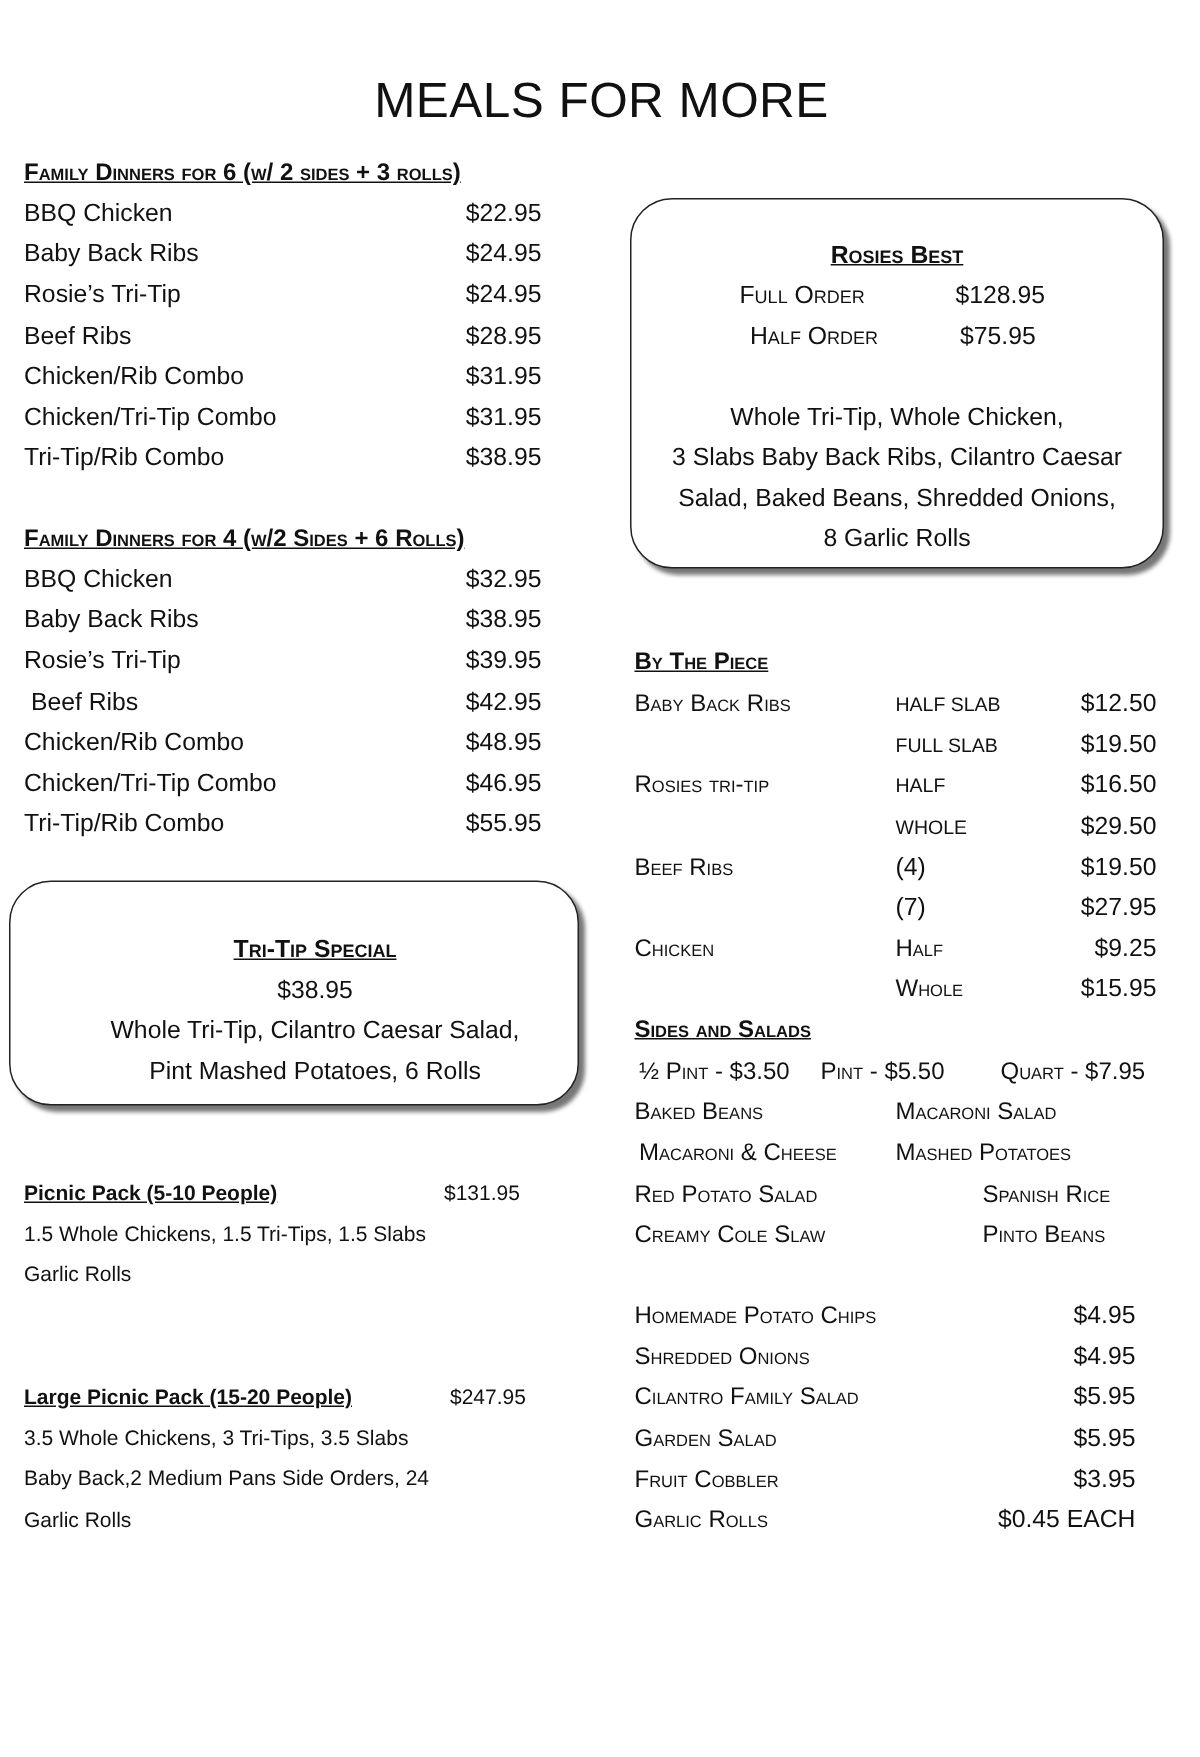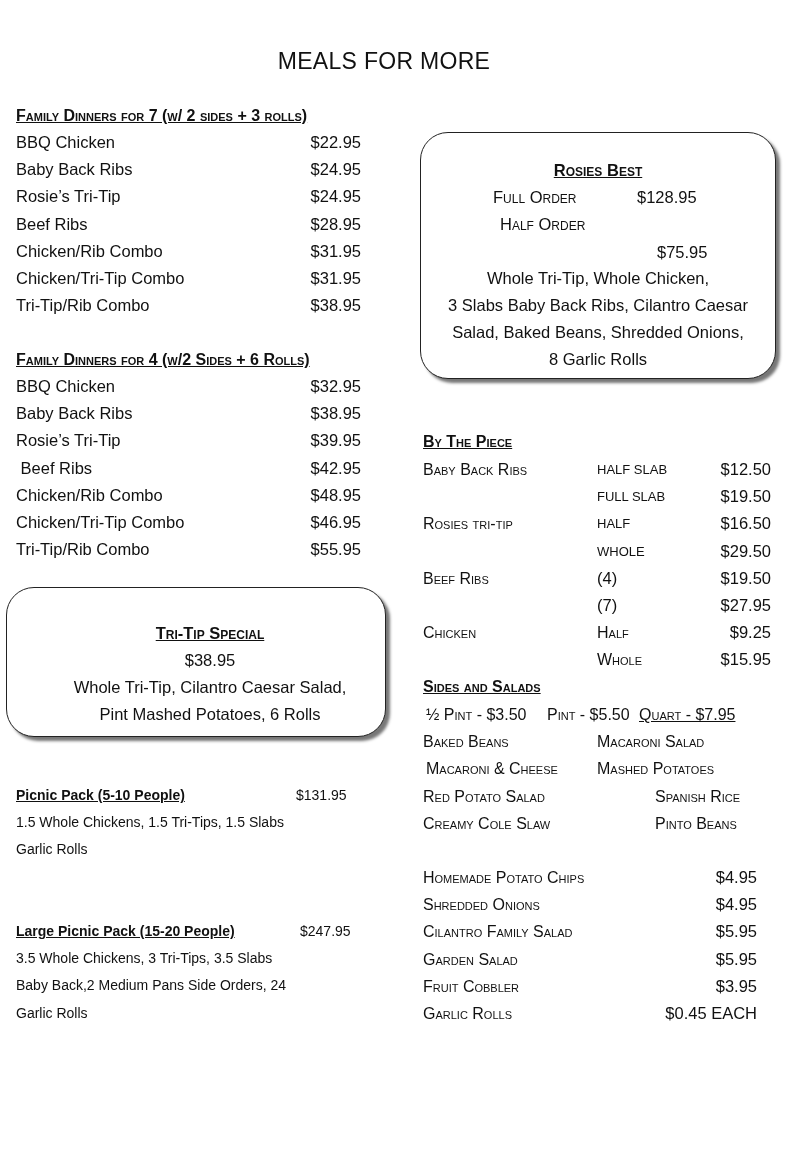--- a/index.html
+++ b/index.html
@@ -1,19 +1,19 @@
 <!DOCTYPE html>
 <html><head>
 <meta charset="utf-8">
 <style>
   html, body { margin:0; padding:0; background:#fff; }
   body { width:800px; height:1171px; position:relative; overflow:hidden;
          font-family:"Liberation Sans", sans-serif; color:#111; }
-  .title { position:absolute; top:48px; left:0; width:768px; text-align:center;
-           font-size:23px; letter-spacing:0.3px; }
+  .title { position:absolute; top:48px; left:17px; width:768px; text-align:center;
+           font-size:33px; letter-spacing:0.3px; }
   .sc { font-variant:small-caps; }
   .hdr { font-weight:bold; text-decoration:underline; font-variant:small-caps; font-size:16px; white-space:nowrap; }
   .left-col { position:absolute; left:16px; width:345px; }
   .lrow { position:relative; height:27.2px; line-height:27.2px; font-size:16.5px; }
   .lrow .name { position:absolute; left:0; }
   .lrow .price { position:absolute; right:0; }
   .box { position:absolute; border:1.5px solid #222; border-radius:28px; background:#fff;
          box-shadow:4px 4px 3px #777; text-align:center; }
   .box .line { font-size:16.5px; height:27px; line-height:27px; }
   .boxhdr { font-weight:bold; text-decoration:underline; font-variant:small-caps; font-size:16px; }
@@ -29,21 +29,21 @@
   .pack .phead .pn { font-weight:bold; text-decoration:underline; }
   .pack .phead .pp { position:absolute; }
   .pack .pl { height:27.2px; line-height:27.2px; white-space:nowrap; }
 </style>
 </head>
 <body>
 
 <div class="title">MEALS FOR MORE</div>
 
 <div class="left-col" style="top:102px;">
-  <div class="hdr" style="height:27px;line-height:27px;">Family Dinners for 7 (w/ 2 sides + 3 rolls)</div>
+  <div class="hdr" style="height:27px;line-height:27px;">Family Dinners for 6 (w/ 2 sides + 3 rolls)</div>
   <div class="lrow">
       <span class="name">BBQ Chicken</span>
       <span class="price">$22.95</span>
     </div>
   <div class="lrow">
       <span class="name">Baby Back Ribs</span>
       <span class="price">$24.95</span>
     </div>
   <div class="lrow">
       <span class="name">Rosie’s Tri-Tip</span>
@@ -101,21 +101,21 @@
 
 <div class="box" style="left:420px; top:132px; width:354px; height:245px;">
   <div style="height:24px;"></div>
   <div class="line boxhdr">Rosies Best</div>
   <div class="line" style="position:relative;">
     <span class="sc" style="position:absolute; left:72px;">Full Order</span>
     <span style="position:absolute; left:216px;">$128.95</span>
   </div>
   <div class="line" style="position:relative;">
     <span class="sc" style="position:absolute; left:79px;">Half Order</span>
-    <span style="position:absolute; left:236px;margin-top:28px;">$75.95</span>
+    <span style="position:absolute; left:219px;">$75.95</span>
   </div>
   <div style="height:27px;"></div>
   <div class="line">Whole Tri-Tip, Whole Chicken,</div>
   <div class="line">3 Slabs Baby Back Ribs, Cilantro Caesar</div>
   <div class="line">Salad, Baked Beans, Shredded Onions,</div>
   <div class="line">8 Garlic Rolls</div>
 </div>
 
 <div class="box" style="left:6px; top:587px; width:350px; height:148px;padding-left:28px;">
   <div style="height:32px;"></div>
@@ -167,21 +167,21 @@
       <span class="c2">Whole</span>
       <span class="c3">$15.95</span>
     </div>
 </div>
 
 <div class="sides" style="top:673px;">
   <div class="hdr" style="height:28px;line-height:28px;">Sides and Salads</div>
   <div class="srow">
     <span style="position:absolute; left:3px;">½ Pint - $3.50</span>
     <span style="position:absolute; left:124px;">Pint - $5.50</span>
-    <span style="position:absolute; left:216px;text-decoration:underline;">Quart - $7.95</span>
+    <span style="position:absolute; left:244px;">Quart - $7.95</span>
   </div>
   <div class="srow">
       <span style="position:absolute;left:0;">Baked Beans</span>
       <span style="position:absolute;left:174px;">Macaroni Salad</span>
     </div>
   <div class="srow">
       <span style="position:absolute;left:3px;">Macaroni &amp; Cheese</span>
       <span style="position:absolute;left:174px;">Mashed Potatoes</span>
     </div>
   <div class="srow">

